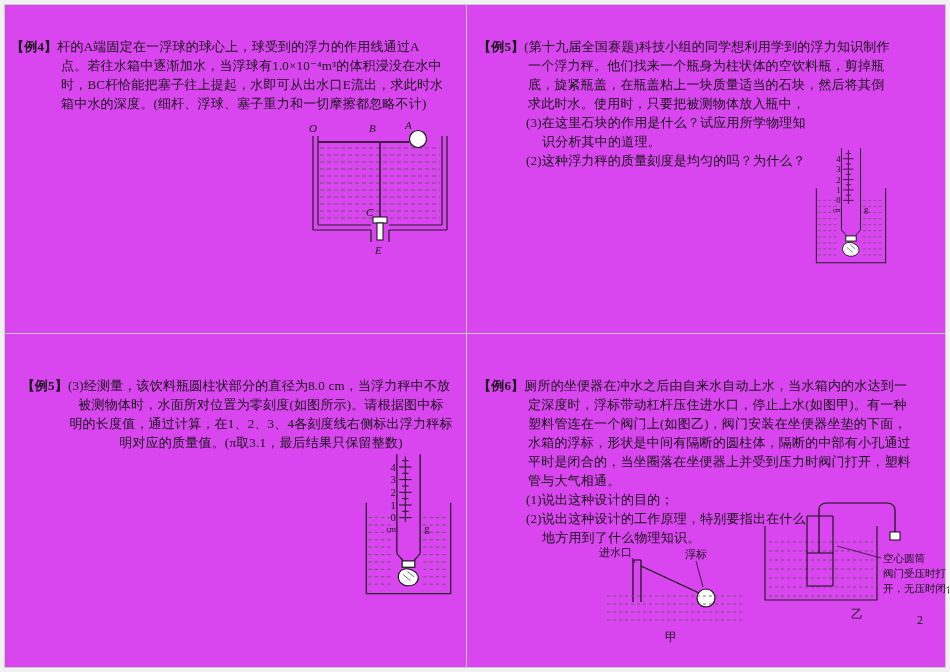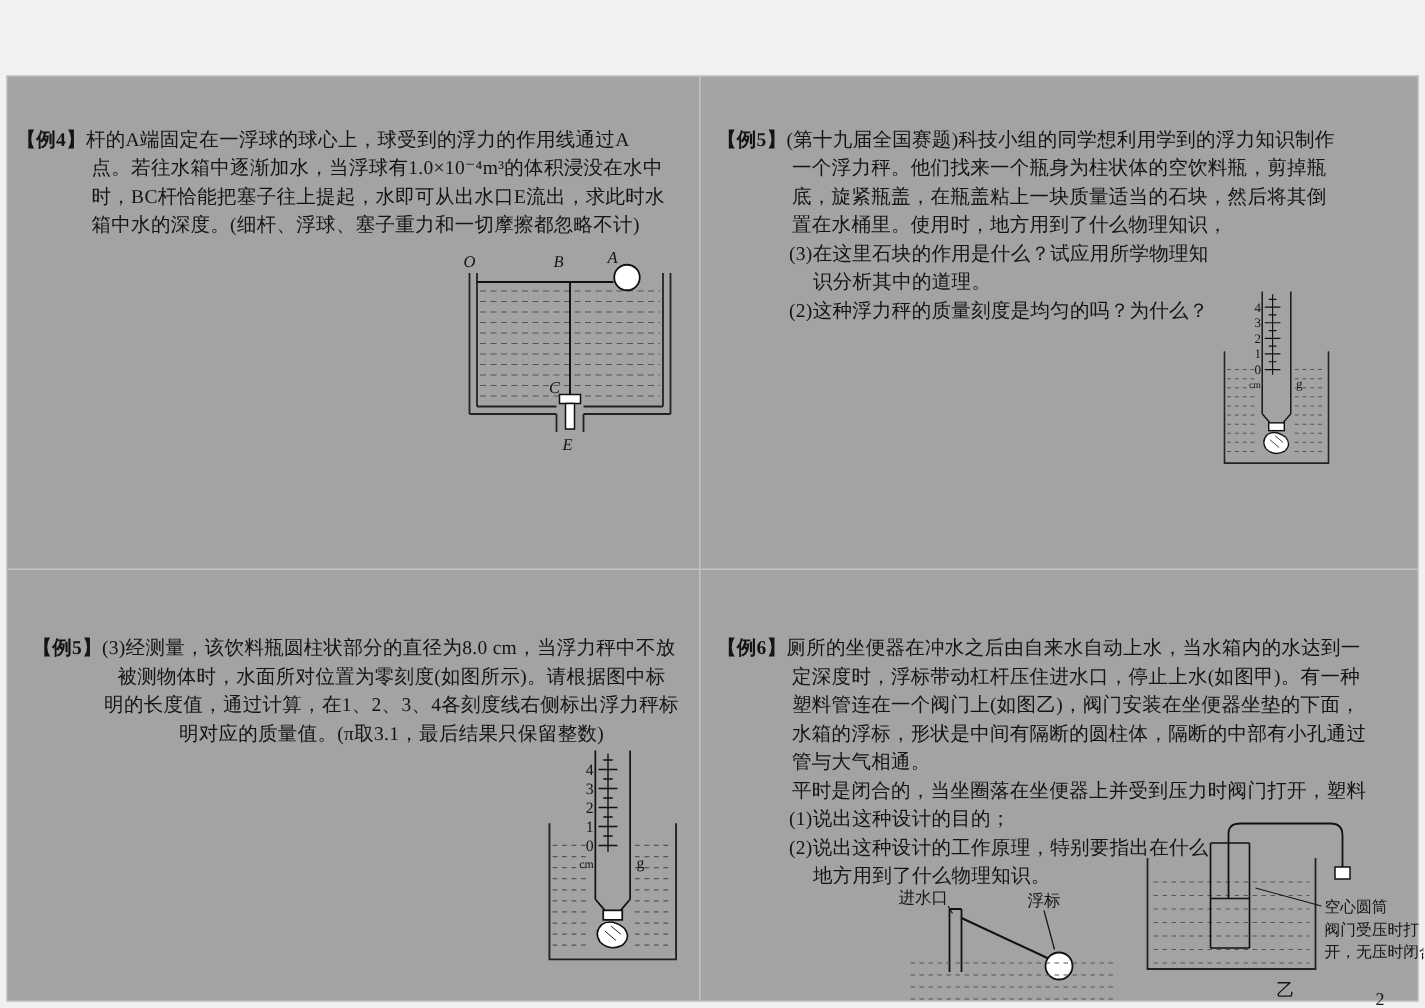--- a/index.html
+++ b/index.html
@@ -6,23 +6,22 @@
   html, body { width: 950px; height: 672px; }
   body {
     font-family: "Liberation Serif", "DejaVu Serif", serif;
     background: #f1f1f1;
     position: relative;
     overflow: hidden;
   }
   .page {
     position: absolute;
     left: 4px; top: 4px; right: 4px; bottom: 4px;
-    background: #a3a3a3;
+    background: #d946ef;
     border: 1px solid #c9c9c9;
-    margin-top: 46px;
   }
   .divider-v {
     position: absolute; left: 461px; top: 0; width: 1px; height: 100%;
     background: #c4c4c4;
   }
   .divider-h {
     position: absolute; left: 0; top: 328px; width: 100%; height: 1px;
     background: #c4c4c4;
   }
   .quad { position: absolute; }
@@ -94,21 +93,21 @@
         <text class="lbl-letter" x="70" y="136">E</text>
       </g>
     </svg>
   </section>
 
   <section class="quad q2">
     <div class="para" style="left:11px; top:32px; width:465px;">
       <div class="line"><span class="tag">【例5】</span><span>(第十九届全国赛题)科技小组的同学想利用学到的浮力知识制作</span></div>
       <div class="line c">一个浮力秤。他们找来一个瓶身为柱状体的空饮料瓶，剪掉瓶</div>
       <div class="line c">底，旋紧瓶盖，在瓶盖粘上一块质量适当的石块，然后将其倒</div>
-      <div class="line c">置在水桶里。使用时，地方用到了什么物理知识，</div>
+      <div class="line c">求此时水。使用时，只要把被测物体放入瓶中，</div>
       <div class="line s">(3)在这里石块的作用是什么？试应用所学物理知</div>
       <div class="line sc">识分析其中的道理。</div>
       <div class="line s">(2)这种浮力秤的质量刻度是均匀的吗？为什么？</div>
     </div>
 
     <svg class="fig" style="left:345px; top:138px; width:78px; height:126px;" viewBox="0 0 90 145">
       <path d="M5,52 V138 H85 V52" fill="none" stroke="#222" stroke-width="1.2"></path>
       <path stroke="#555" stroke-width="0.8" stroke-dasharray="3,3" fill="none" d="M7,66H31M59,66H83M7,73H31M59,73H83M7,80H31M59,80H83M7,87H31M59,87H83M7,94H31M59,94H83M7,101H31M59,101H83M7,108H31M59,108H83M7,115H31M59,115H83M7,122H31M59,122H83M7,129H31M59,129H83"></path>
       <g stroke="#111" fill="none" stroke-width="1.1">
         <path d="M34,6 V100 M56,6 V100"></path>
@@ -168,22 +167,22 @@
       <path stroke="#111" stroke-width="0.6" fill="none" d="M40,120 L47,126 M44,117 L50,122"></path>
     </svg>
   </section>
 
   <section class="quad q4">
     <div class="para" style="left:11px; top:42px; width:465px;">
       <div class="line"><span class="tag">【例6】</span><span>厕所的坐便器在冲水之后由自来水自动上水，当水箱内的水达到一</span></div>
       <div class="line c">定深度时，浮标带动杠杆压住进水口，停止上水(如图甲)。有一种</div>
       <div class="line c">塑料管连在一个阀门上(如图乙)，阀门安装在坐便器坐垫的下面，</div>
       <div class="line c">水箱的浮标，形状是中间有隔断的圆柱体，隔断的中部有小孔通过</div>
+      <div class="line c">平时是闭合的，当坐圈落在坐便器上并受到压力时阀门打开，塑料</div>
       <div class="line c">管与大气相通。</div>
-      <div class="line c">平时是闭合的，当坐圈落在坐便器上并受到压力时阀门打开，塑料</div>
       <div class="line s">(1)说出这种设计的目的；</div>
       <div class="line s">(2)说出这种设计的工作原理，特别要指出在什么</div>
       <div class="line sc">地方用到了什么物理知识。</div>
     </div>
 
     <svg class="fig" style="left:132px; top:210px; width:150px; height:100px;" viewBox="0 0 150 100">
       <text x="0" y="12" font-size="11">进水口</text>
       <path stroke="#111" stroke-width="0.8" fill="none" d="M33,14 L36,19"></path>
       <g stroke="#111" fill="none" stroke-width="1.2">
         <path d="M34,16 V58 M42,16 V58 M34,16 H42"></path>

